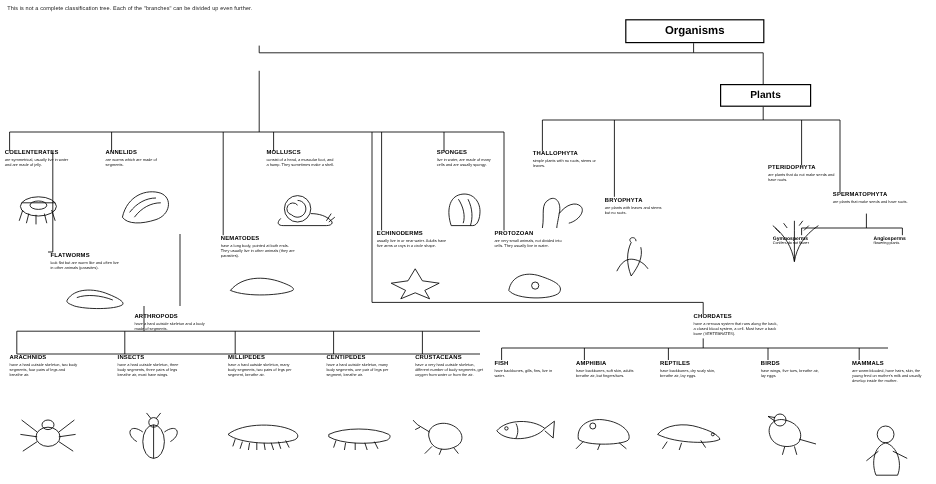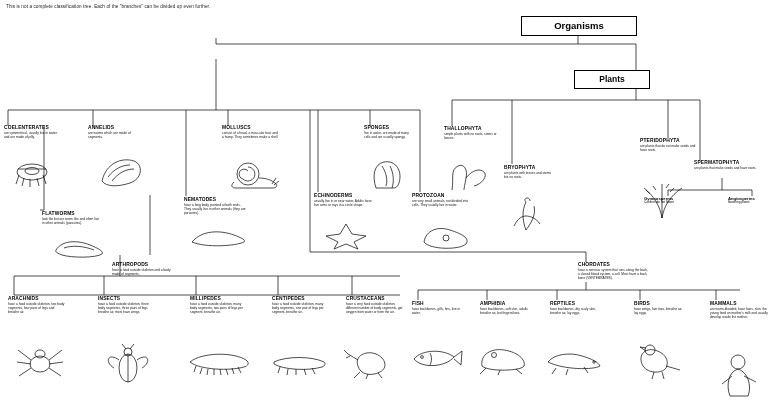--- a/index.html
+++ b/index.html
@@ -105,21 +105,21 @@
       <path d="M700 100 L700 160"></path>
 
       <path d="M722 178 L722 190"></path>
       <path d="M668 190 L752 190"></path>
       <path d="M668 190 L668 196"></path>
       <path d="M752 190 L752 196"></path>
     </g>
   </svg>
 
   <div class="box t1" style="left:521px;top:16px;width:114px;height:18px;">Organisms</div>
-  <div class="box t2" style="left:574px;top:70px;width:74px;height:17px;text-align:right;">Plants</div>
+  <div class="box t2" style="left:600px;top:70px;width:74px;height:17px;text-align:right;">Plants</div>
 
   <div class="node w58" style="left:4px;top:125px;">
     <div class="ttl">COELENTERATES</div>
     <div class="desc">are symmetrical, usually live in water and are made of jelly.</div>
   </div>
   <svg class="sketch" style="left:10px;top:160px;width:46px;height:28px;" viewBox="0 0 46 28">
     <g fill="none" stroke="#000" stroke-width="0.7">
       <ellipse cx="22" cy="12" rx="15" ry="8"></ellipse>
       <path d="M9 15 L6 24 M14 18 L12 26 M20 19 L20 27 M27 18 L29 26 M33 15 L36 24"></path>
       <ellipse cx="22" cy="11" rx="7" ry="3.5"></ellipse>

